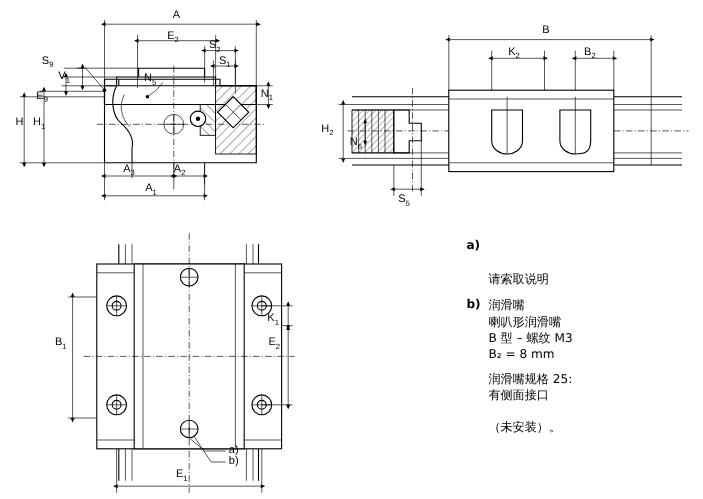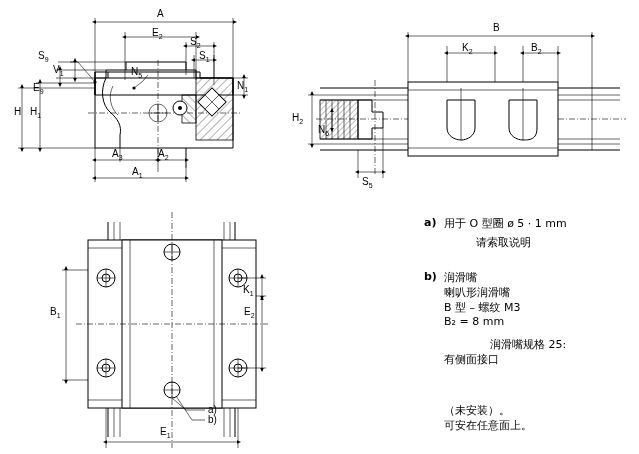--- a/index.html
+++ b/index.html
@@ -285,26 +285,24 @@
   <div class="lbl" style="left:362px;top:176px;"><span>S</span><span class="sub">5</span></div>
 
   <div class="lbl" style="left:243px;top:284px;"><span>K</span><span class="sub">1</span></div>
   <div class="lbl" style="left:244px;top:306px;"><span>E</span><span class="sub">2</span></div>
   <div class="lbl" style="left:50px;top:306px;"><span>B</span><span class="sub">1</span></div>
   <div class="lbl" style="left:160px;top:426px;"><span>E</span><span class="sub">1</span></div>
   <div class="lbl" style="left:208px;top:404px;"><span>a)</span></div>
   <div class="lbl" style="left:208px;top:414px;"><span>b)</span></div>
 
   <div class="cn bold" style="left:424px;top:216px;"><span>a)</span></div>
-  <div class="cn" style="left:444px;top:216px;"><span>用于 O 型圈 ø 5 · 1 mm</span></div>
-  <div class="cn" style="left:444px;top:235px;margin-left:32px;"><span>请索取说明</span></div>
+  <div class="cn" style="left:444px;top:246px;"><span>请索取说明</span></div>
 
   <div class="cn bold" style="left:424px;top:270px;"><span>b)</span></div>
   <div class="cn" style="left:444px;top:270px;"><span>润滑嘴</span></div>
   <div class="cn" style="left:444px;top:285px;text-align:center;"><span>喇叭形润滑嘴</span></div>
   <div class="cn" style="left:444px;top:300px;"><span>B 型 – 螺纹 M3</span></div>
   <div class="cn" style="left:444px;top:315px;"><span>B₂ = 8 mm</span></div>
-  <div class="cn" style="left:444px;top:337px;margin-left:46px;"><span>润滑嘴规格 25:</span></div>
+  <div class="cn" style="left:444px;top:337px;"><span>润滑嘴规格 25:</span></div>
   <div class="cn" style="left:444px;top:352px;"><span>有侧面接口</span></div>
-  <div class="cn" style="left:444px;top:403px;"><span>（未安装）。</span></div>
-  <div class="cn" style="left:444px;top:418px;"><span>可安在任意面上。</span></div>
+  <div class="cn" style="left:444px;top:381px;"><span>（未安装）。</span></div>
 
 </div>
 
 </body></html>

